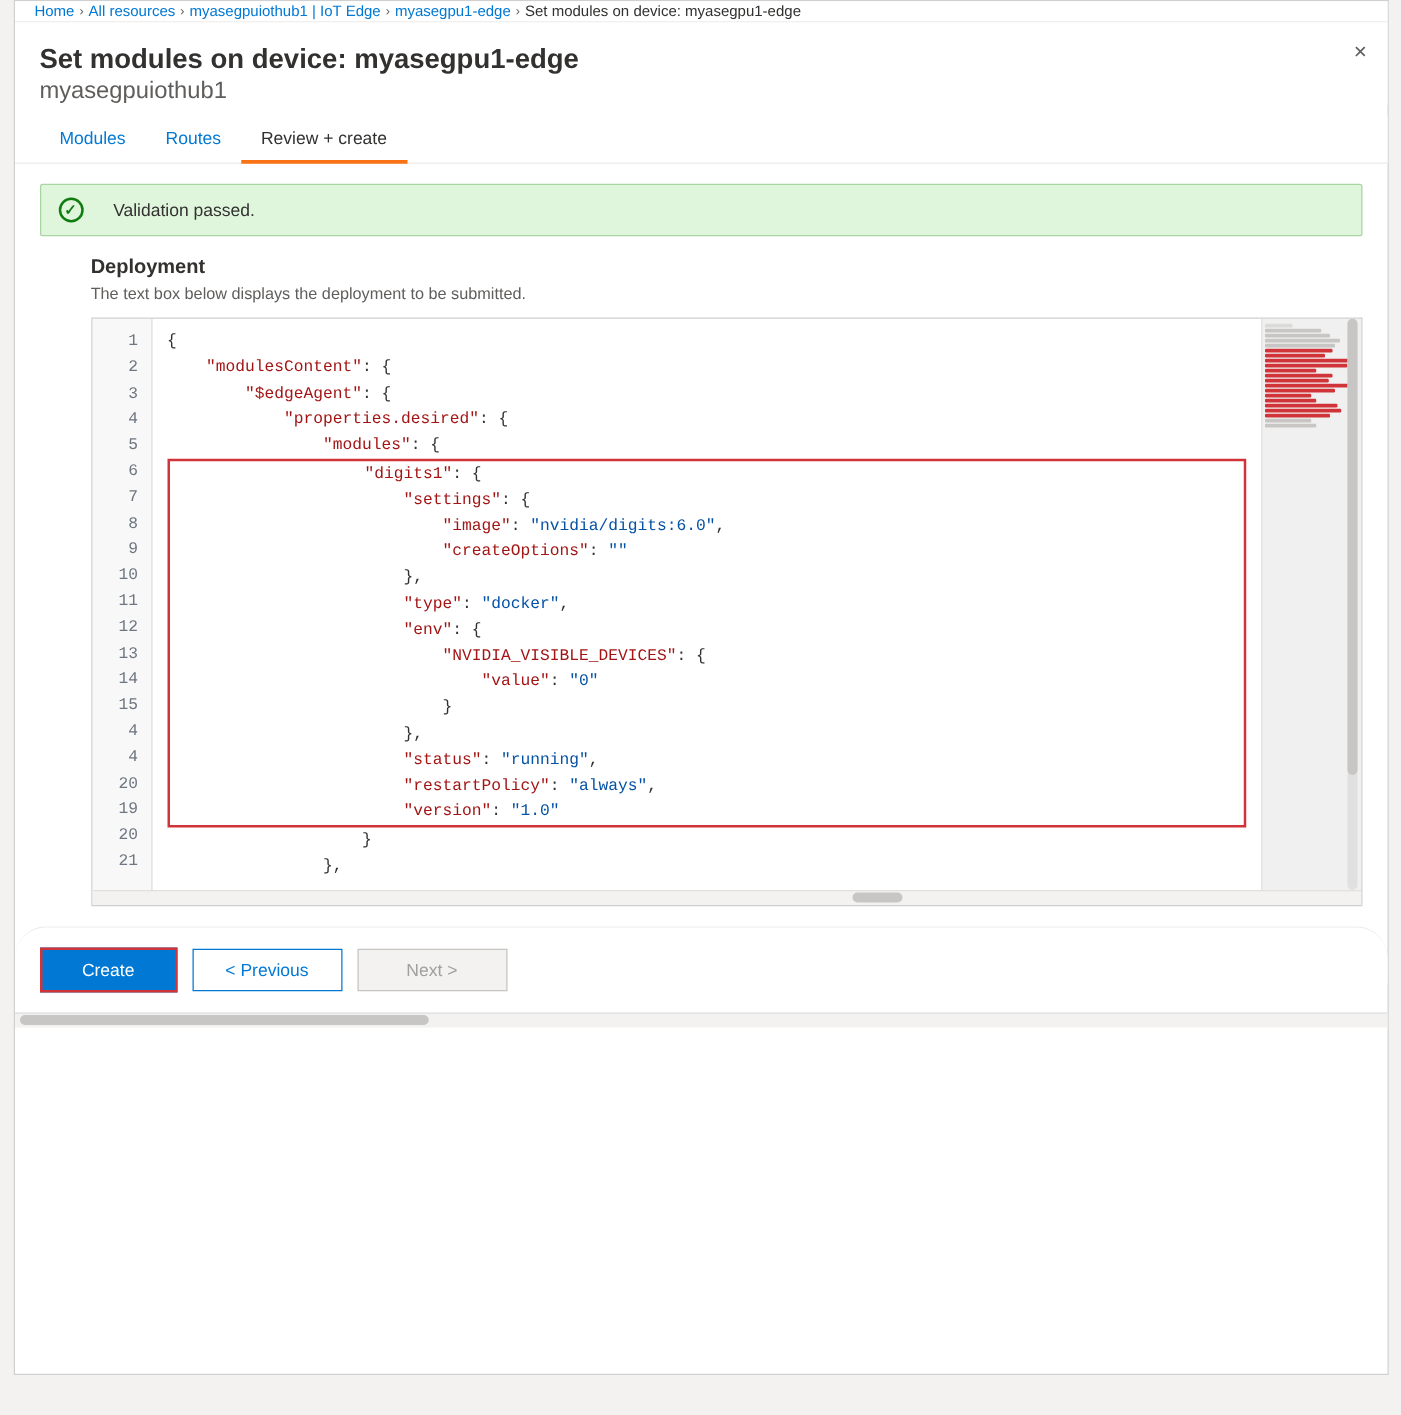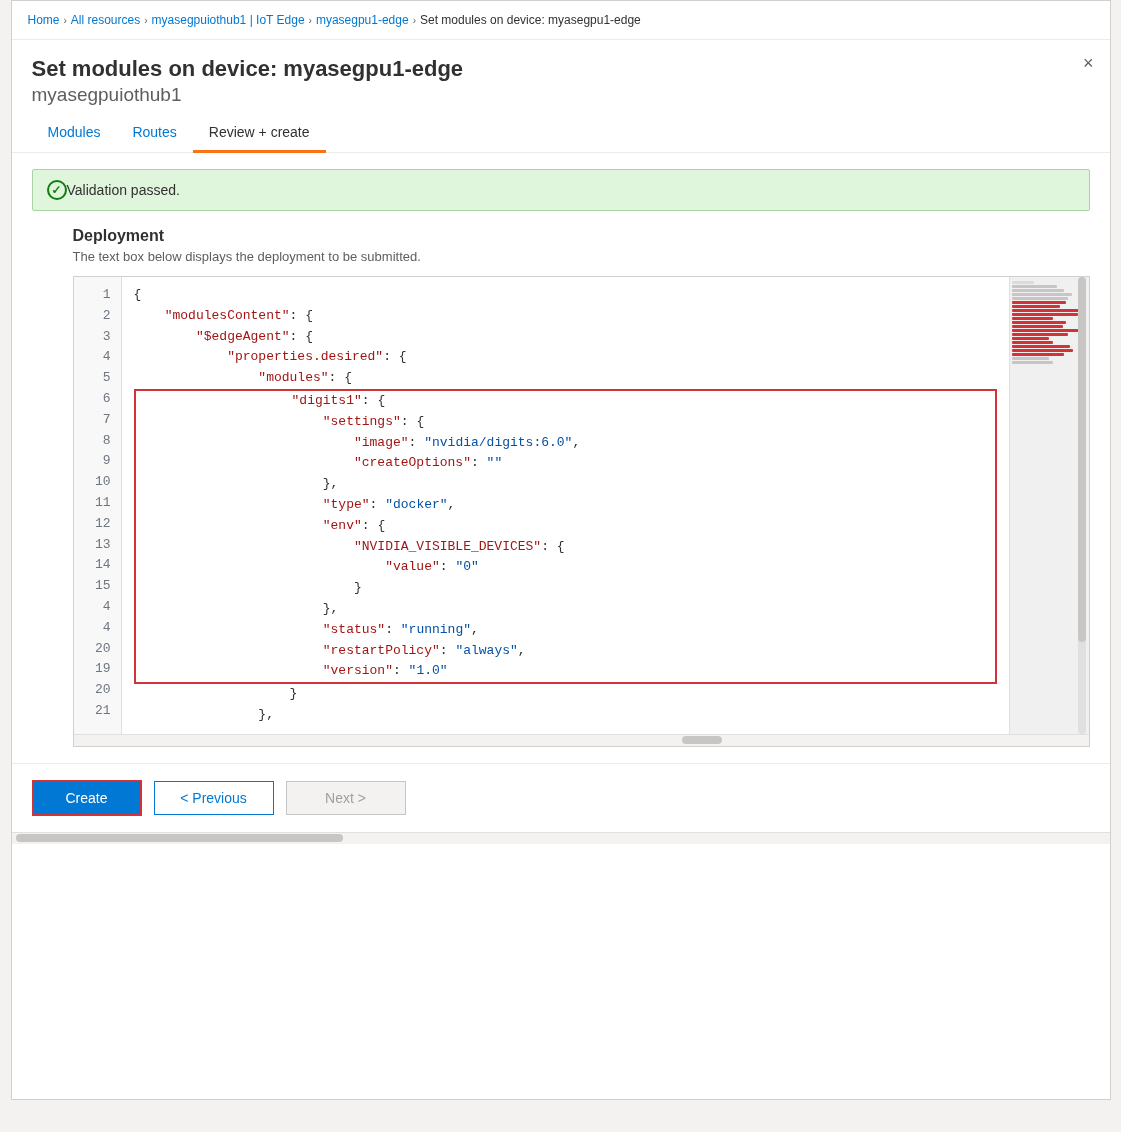--- a/index.html
+++ b/index.html
@@ -15,21 +15,21 @@
       background: #ffffff;
       width: 1100px;
       margin: 0 auto;
       border: 1px solid #d0d0d0;
       min-height: 1100px;
       position: relative;
     }
     
     .breadcrumb {
       background: #ffffff;
-      padding: 12px 16px;
+      padding: 1px 16px;
       font-size: 12px;
       color: #333;
       border-bottom: 1px solid #edebe9;
       display: flex;
       align-items: center;
       flex-wrap: wrap;
       gap: 4px;
     }
     .breadcrumb a {
       color: #0078d4;
@@ -91,21 +91,21 @@
 
     
     .validation-banner {
       margin: 16px 20px;
       background: #dff6dd;
       border: 1px solid #a8d5a2;
       border-radius: 2px;
       padding: 10px 14px;
       display: flex;
       align-items: center;
-      gap: 0;
+      gap: 24px;
     }
     .check-icon {
       width: 20px;
       height: 20px;
       border-radius: 50%;
       border: 2px solid #107c10;
       display: flex;
       align-items: center;
       justify-content: center;
       flex-shrink: 0;
@@ -211,20 +211,21 @@
     .code-editor-inner::-webkit-scrollbar-thumb { background: #c8c6c4; border-radius: 5px; }
 
     
     .footer {
       padding: 16px 20px;
       display: flex;
       align-items: center;
       gap: 12px;
       background: #fff;
       border-top: 1px solid #edebe9;
+      border-radius: 25px;
     }
     .btn-create {
       background: #0078d4;
       color: #fff;
       border: 2px solid #d13438;
       padding: 8px 32px;
       font-size: 14px;
       font-weight: 500;
       cursor: pointer;
       min-width: 110px;

